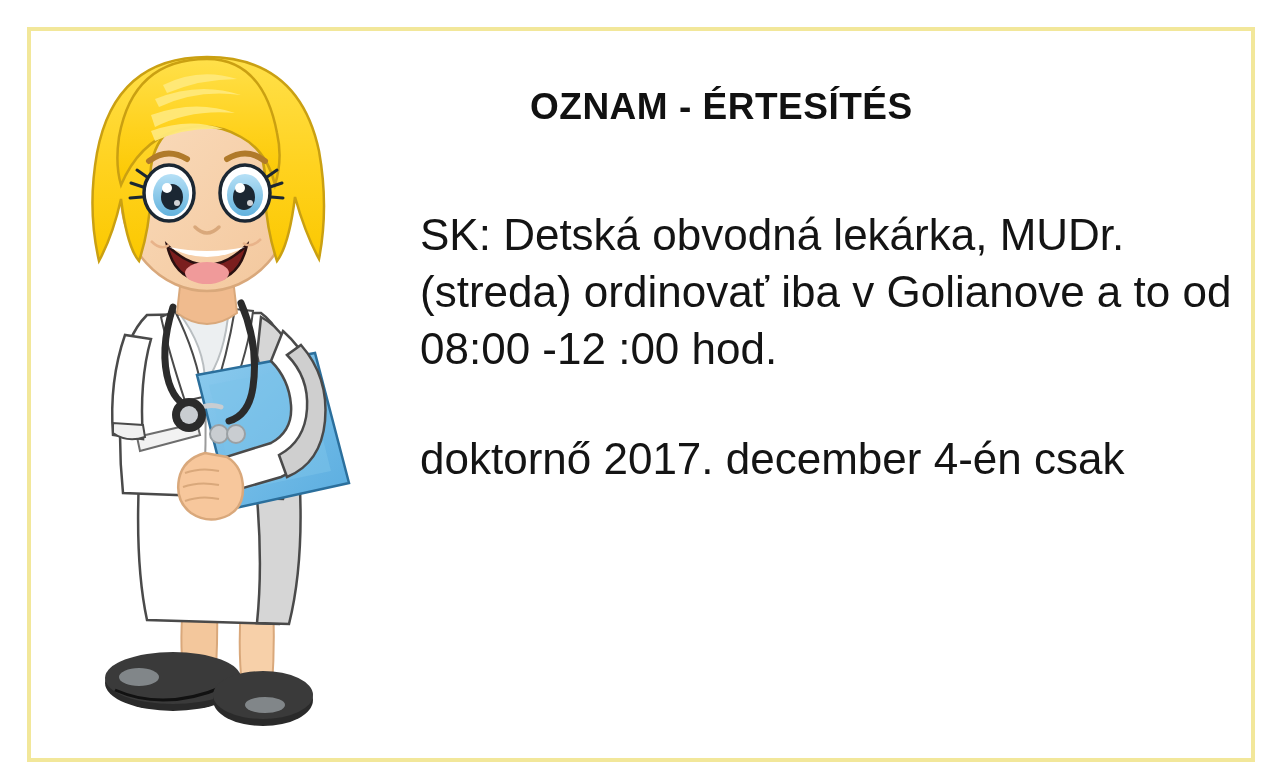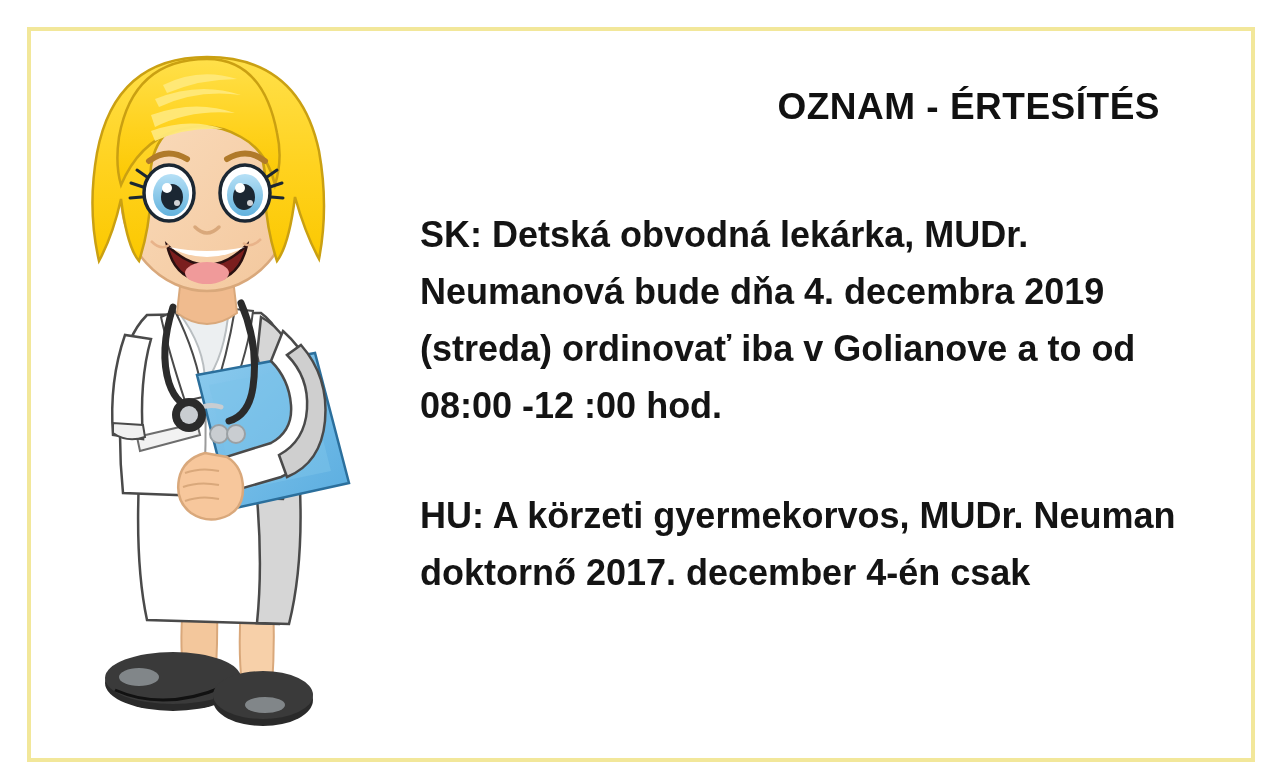--- a/index.html
+++ b/index.html
@@ -34,28 +34,28 @@
     position: absolute;
     left: 420px;
     top: 86px;
     width: 830px;
   }
   #page-title {
     font-size: 37px;
     font-weight: bold;
     color: #111111;
     letter-spacing: 0.5px;
-    text-align: right;
+    text-align: left;
     width: 630px;
     margin: 0 0 0 110px;
     white-space: nowrap;
   }
   .para {
-    font-size: 36px;
-    font-weight: bold;
+    font-size: 44px;
+    font-weight: normal;
     color: #141414;
     line-height: 57px;
     white-space: nowrap;
   }
   #para-sk { margin-top: 78px; }
   #para-hu { margin-top: 53px; }
   .para .ln { display: block; }
 
   
   #doctor {
@@ -216,24 +216,22 @@
       </g>
     </svg>
   </div>
 
   <div id="text-col">
 
     <h1 id="page-title">OZNAM - ÉRTESÍTÉS</h1>
 
     <div class="para" id="para-sk">
       <span class="ln">SK: Detská obvodná lekárka, MUDr.</span>
-      <span class="ln">Neumanová bude dňa 4. decembra 2019</span>
       <span class="ln">(streda) ordinovať iba v Golianove a to od</span>
       <span class="ln">08:00 -12 :00 hod.</span>
     </div>
 
     <div class="para" id="para-hu">
-      <span class="ln">HU: A körzeti gyermekorvos, MUDr. Neuman</span>
       <span class="ln">doktornő 2017. december 4-én csak</span>
     </div>
 
   </div>
 </div>
 
 </body></html>

